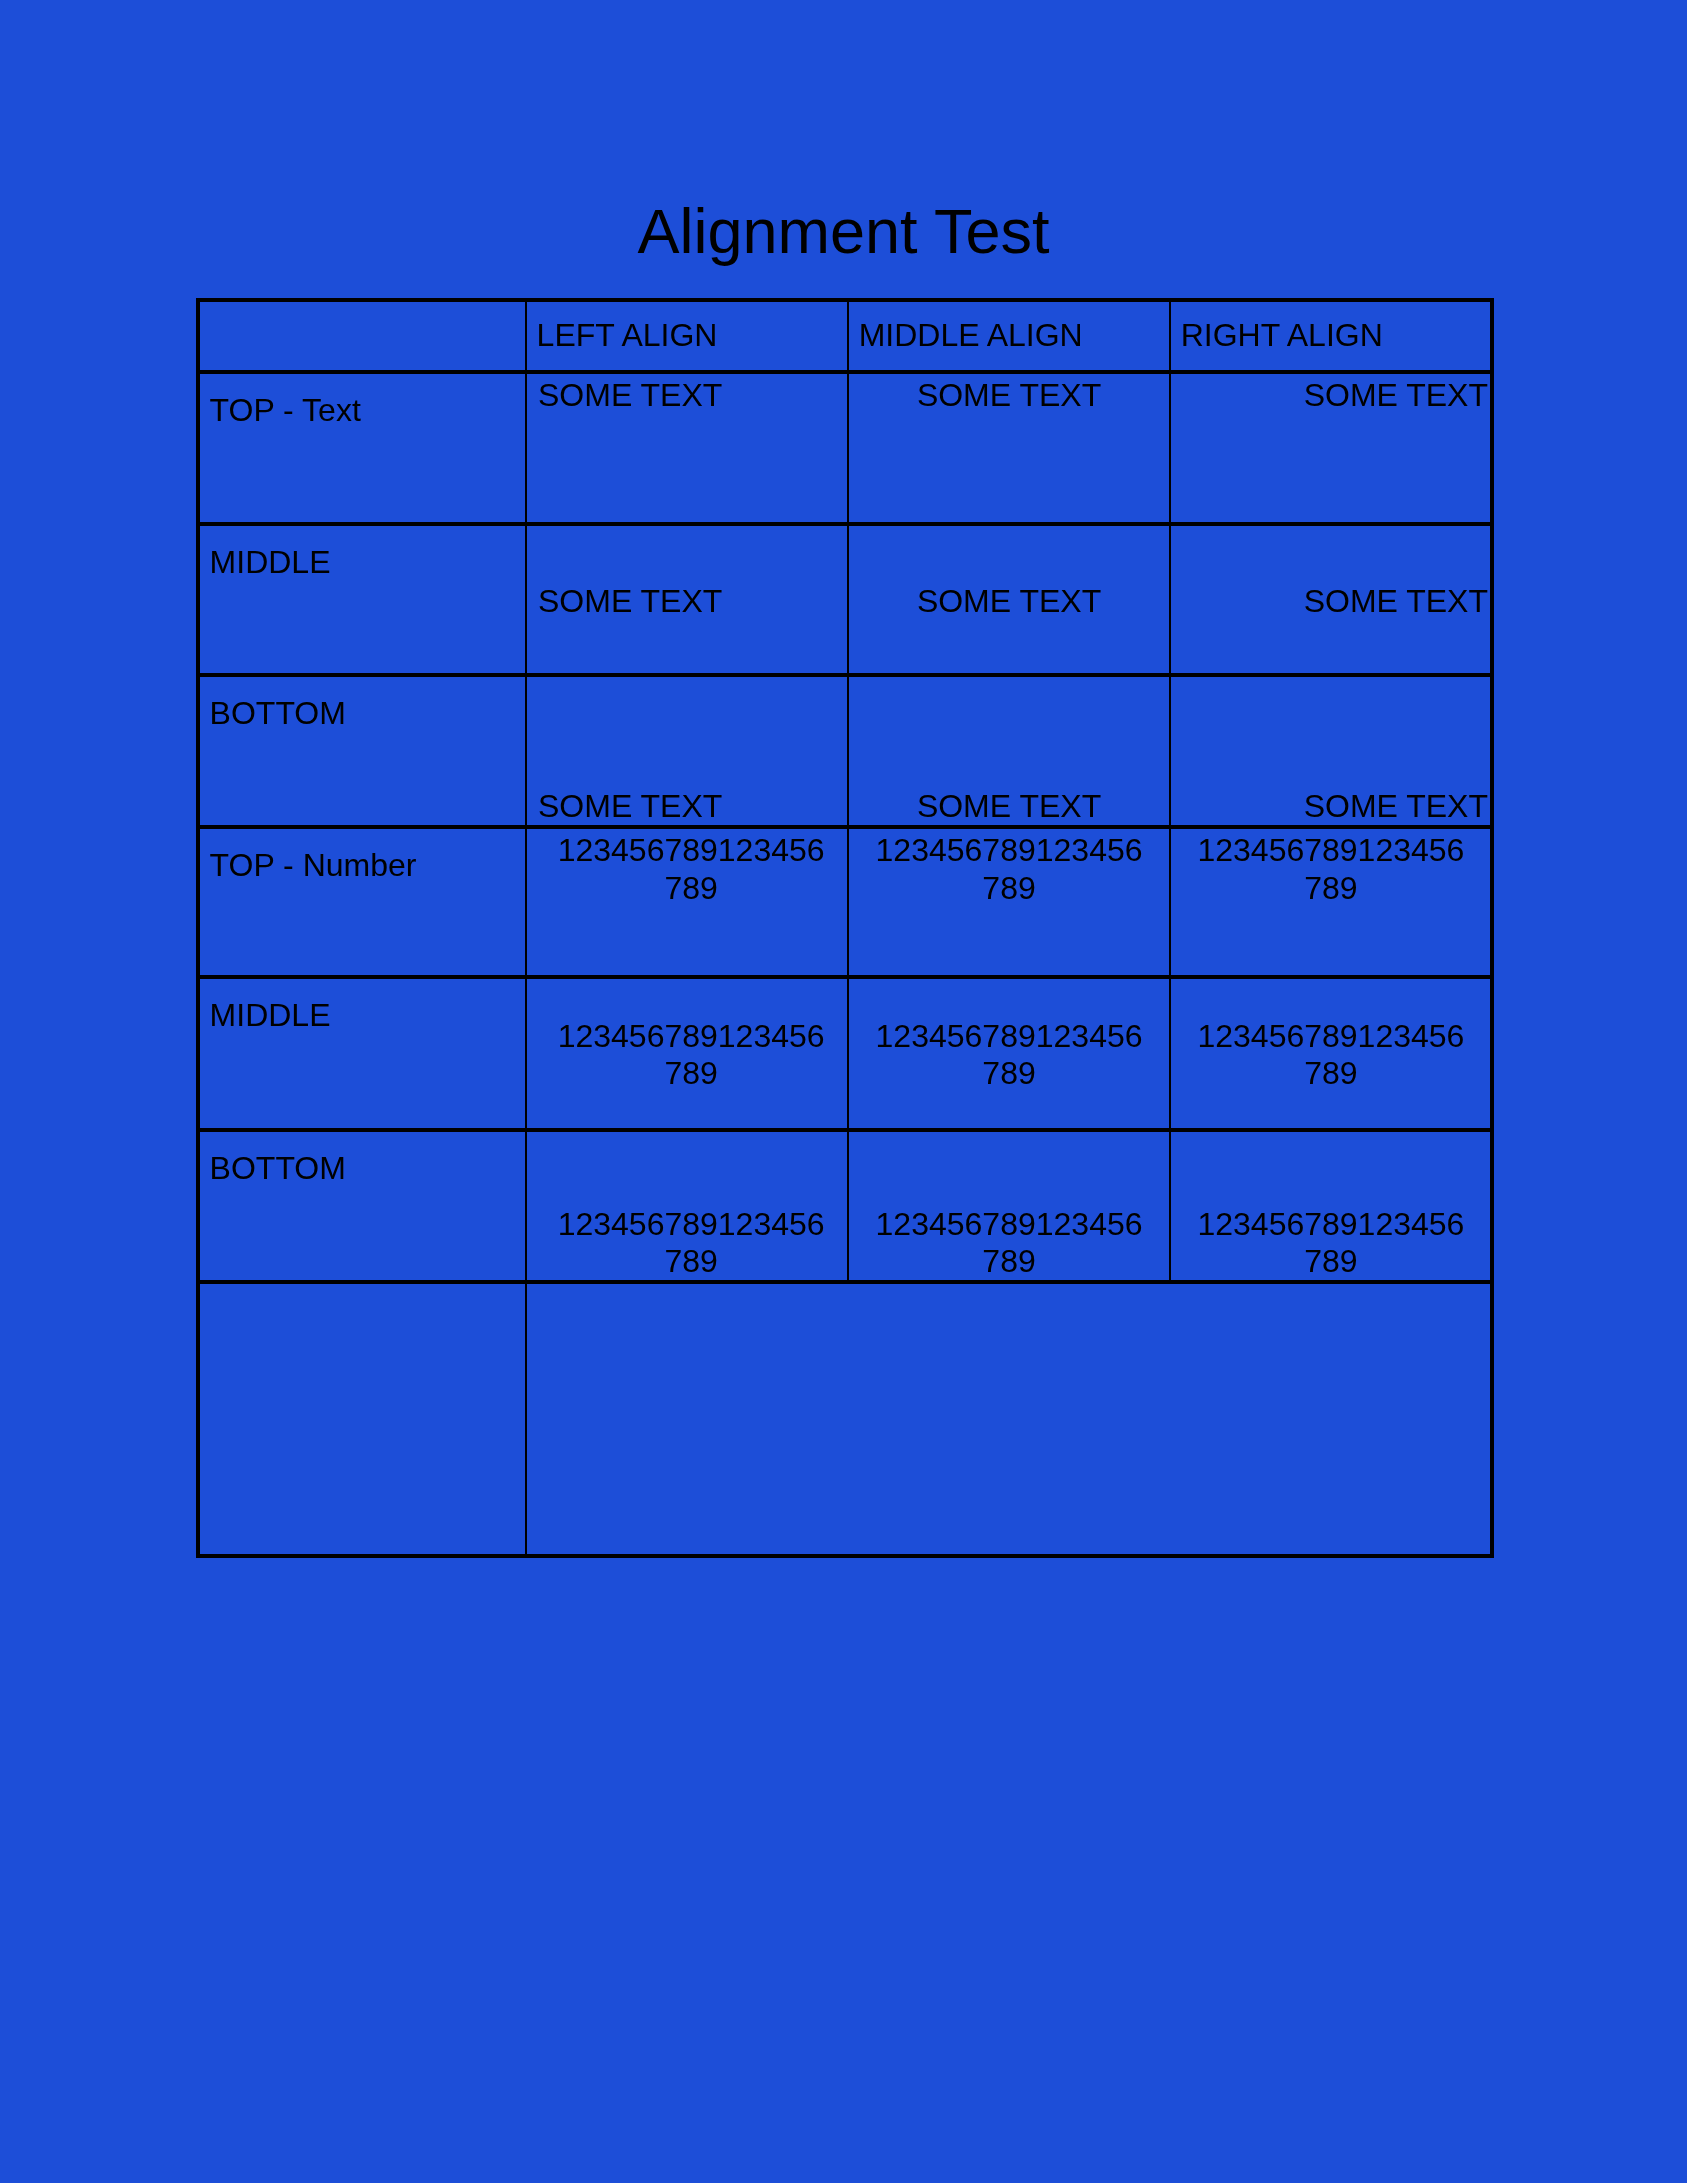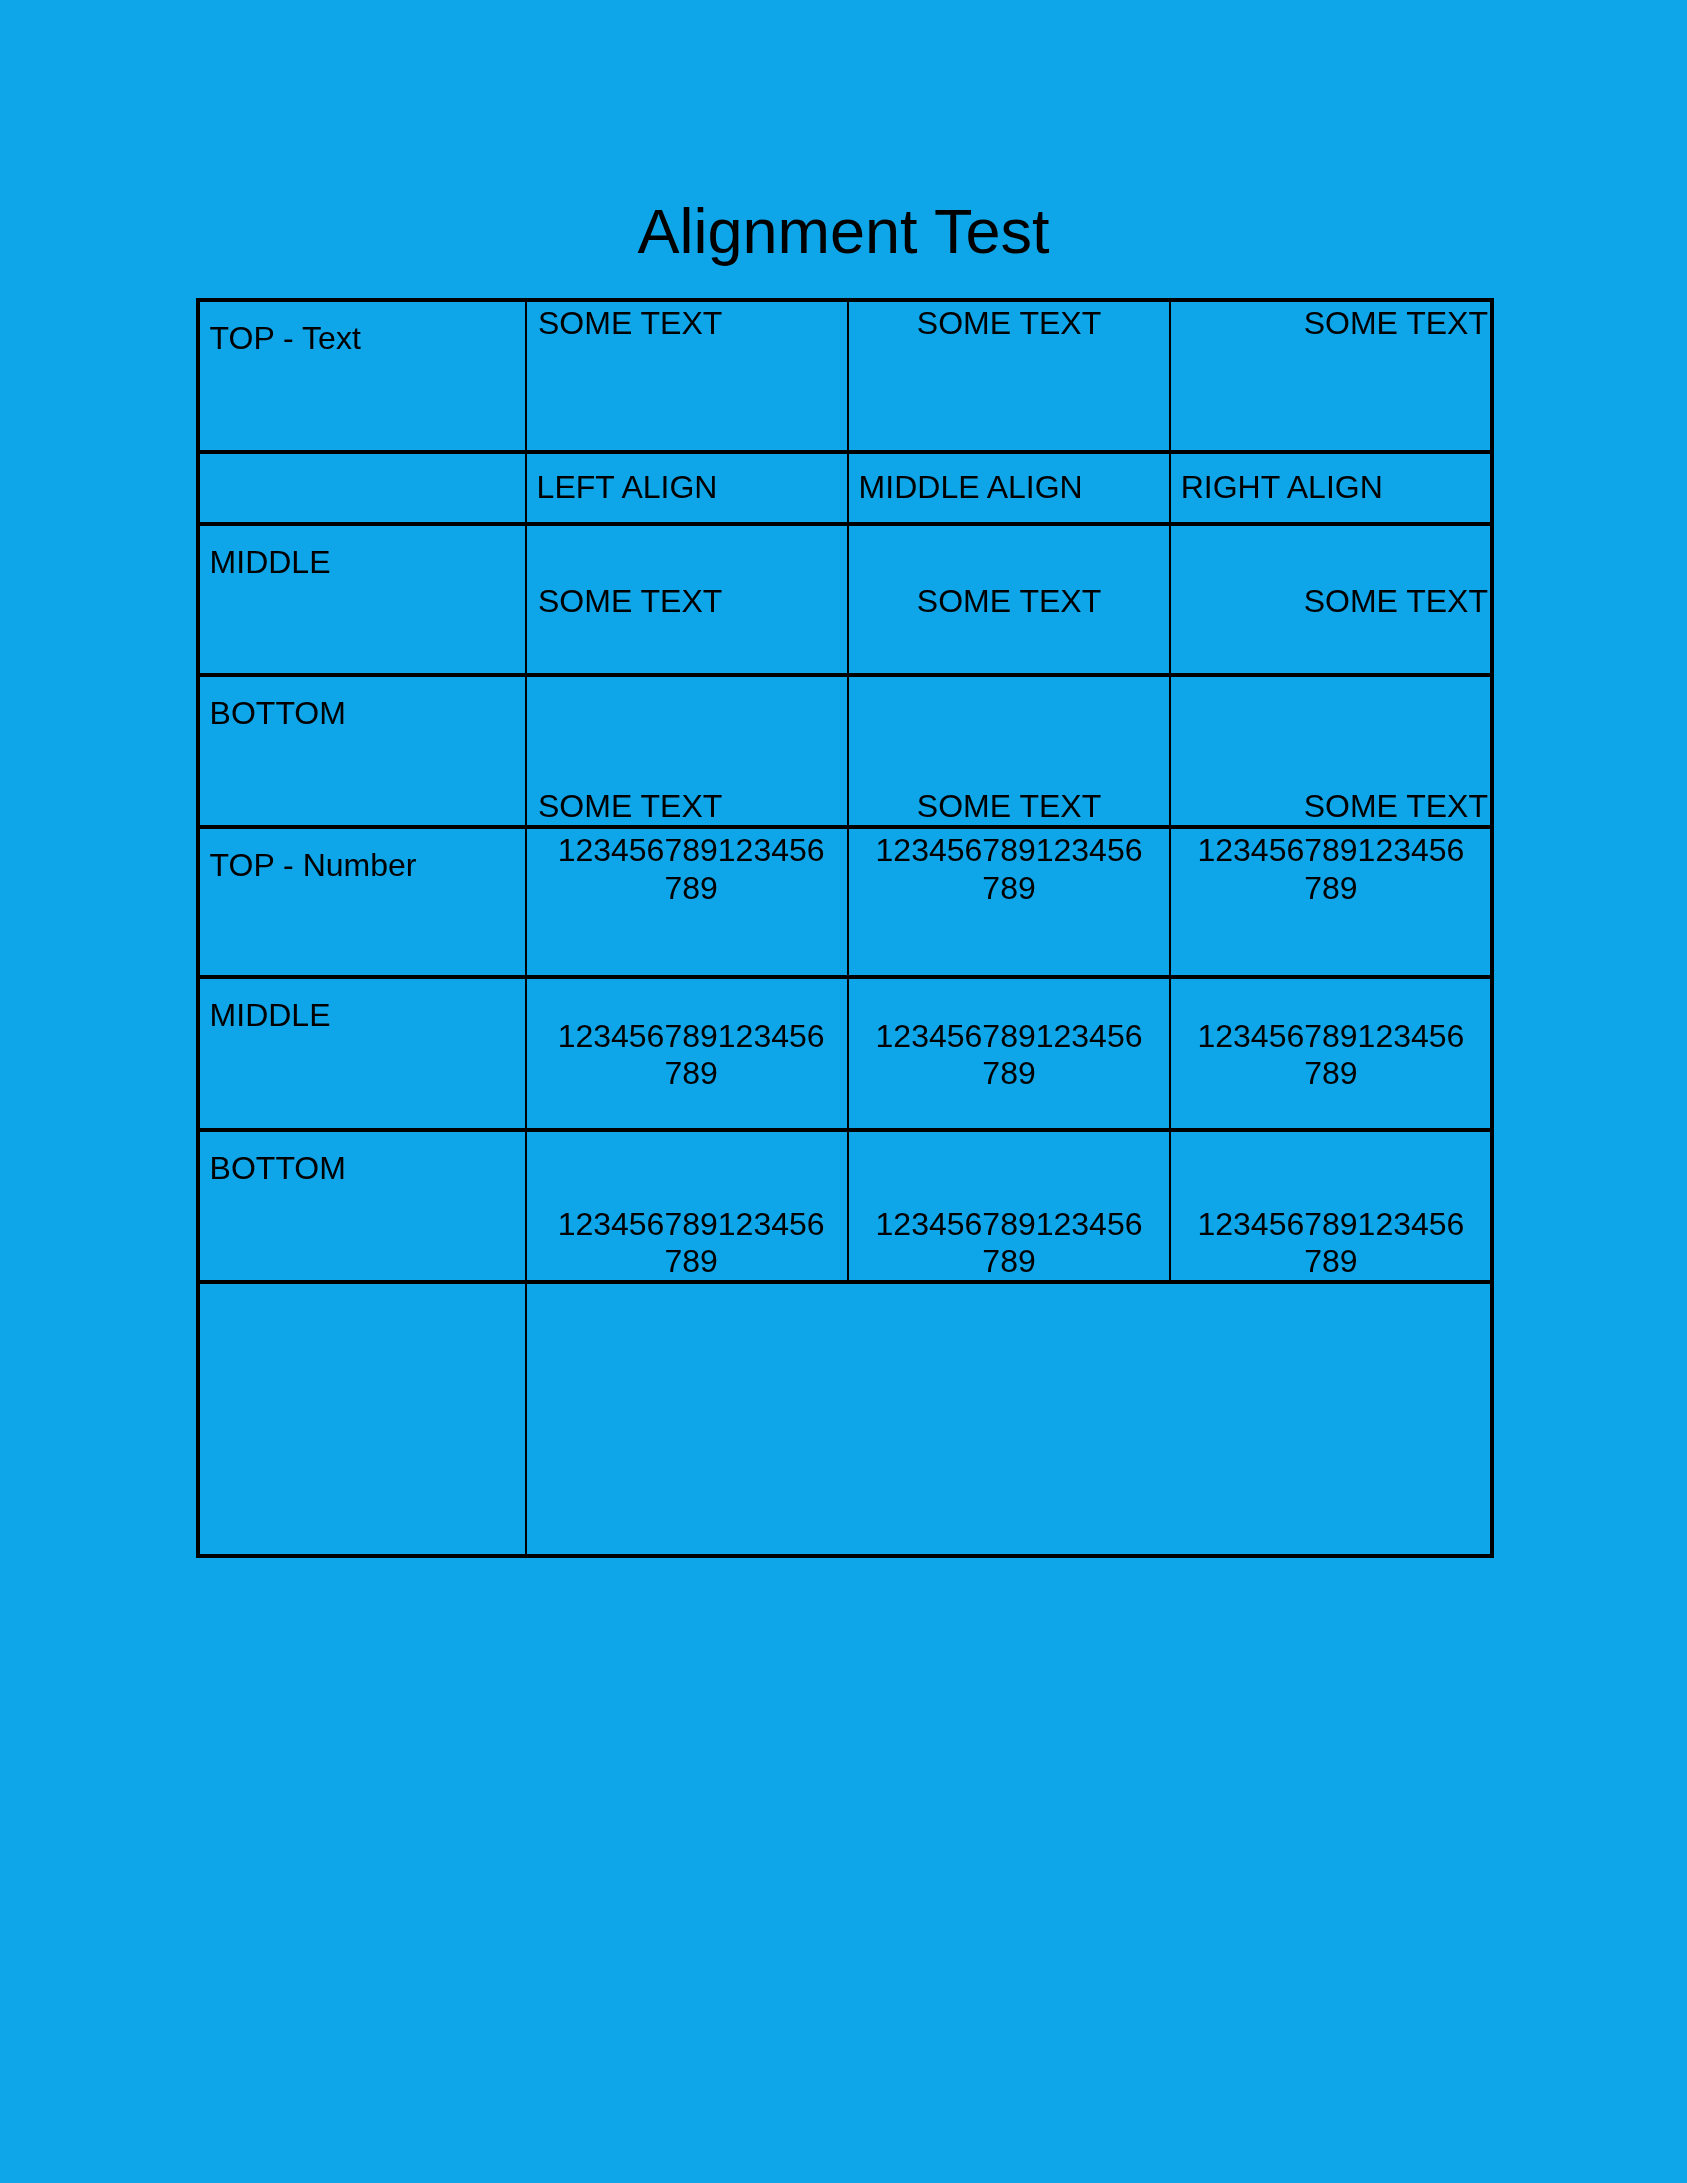--- a/index.html
+++ b/index.html
@@ -1,20 +1,20 @@
 <!DOCTYPE html>
 <html style="font-size:11px"><head>
 <meta charset="utf-8">
 <style>
   html, body { margin: 0; padding: 0; background: #ffffff; }
   .page {
     position: relative;
     width: 1687px;
     height: 2183px;
-    background: #0ea5e9;
+    background: #1d4ed8;
     color: #000000;
     font-family: "Liberation Sans", sans-serif;
   }
   .doc-title {
     position: absolute;
     top: 198px;
     left: 0;
     width: 100%;
     text-align: center;
     font-size: 63px;
@@ -86,32 +86,32 @@
         <col style="width:108px">
       <col style="width:107px">
         <col style="width:107px">
         <col style="width:108px">
       <col style="width:107px">
         <col style="width:107px">
         <col style="width:108px">
     </colgroup>
 
     <tbody>
-        <tr style="height:152px">
+        <tr style="height:72px">
+      <td class="lbl"></td>
+      <td class="hdr" colspan="3">LEFT ALIGN</td>
+      <td class="hdr" colspan="3">MIDDLE ALIGN</td>
+      <td class="hdr" colspan="3">RIGHT ALIGN</td>
+    </tr>
+
+    <tr style="height:152px">
       <td class="lbl">TOP - Text</td>
       <td class="cell al vt" colspan="3">SOME TEXT</td>
       <td class="cell ac vt" colspan="3">SOME TEXT</td>
       <td class="cell ar vt" colspan="3">SOME TEXT</td>
-    </tr>
-
-    <tr style="height:72px">
-      <td class="lbl"></td>
-      <td class="hdr" colspan="3">LEFT ALIGN</td>
-      <td class="hdr" colspan="3">MIDDLE ALIGN</td>
-      <td class="hdr" colspan="3">RIGHT ALIGN</td>
     </tr>
 
     <tr style="height:151px">
       <td class="lbl">MIDDLE</td>
       <td class="cell al vm" colspan="3">SOME TEXT</td>
       <td class="cell ac vm" colspan="3">SOME TEXT</td>
       <td class="cell ar vm" colspan="3">SOME TEXT</td>
     </tr>
 
     <tr style="height:152px">

